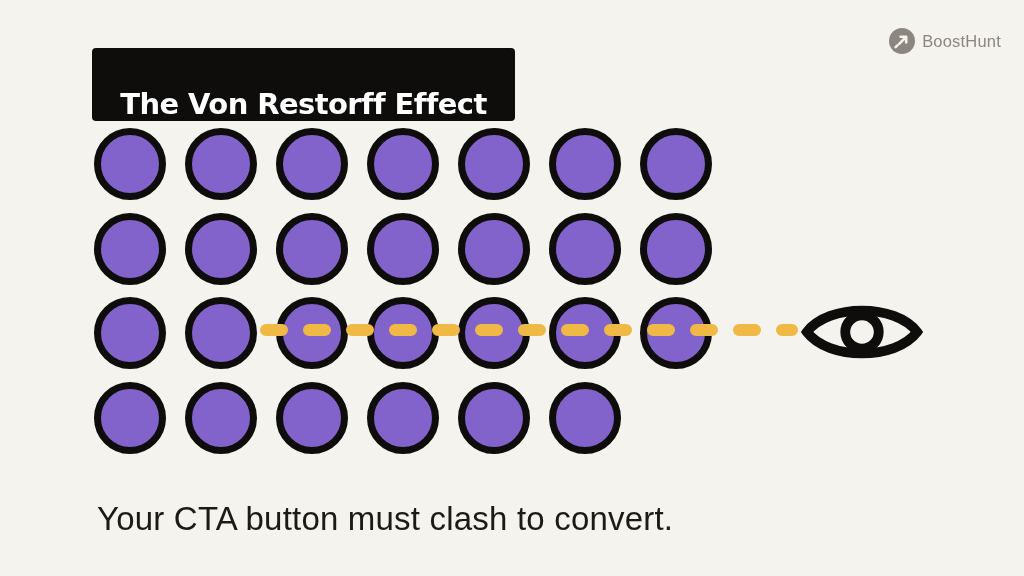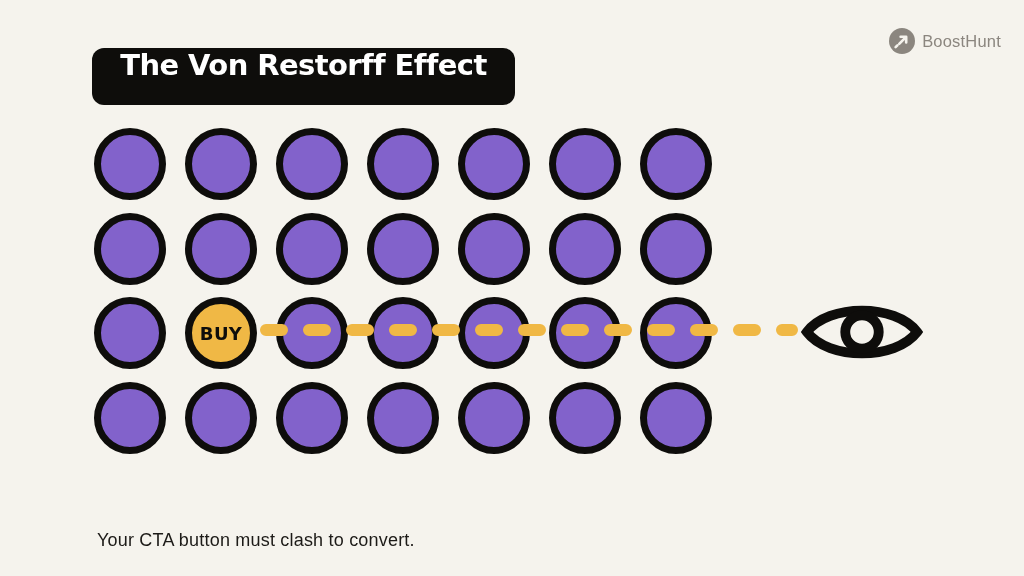--- a/index.html
+++ b/index.html
@@ -22,24 +22,24 @@
   .logo-icon .arrow { stroke: #f5f3ed; stroke-width: 2.6; fill: none; stroke-linecap: round; stroke-linejoin: round; }
   .logo-text {
     font-size: 16.5px; font-weight: normal;
     color: var(--logo-gray, #8b867f);
     letter-spacing: 0.2px;
   }
 
   
   .title-badge {
     position: absolute; left: 92px; top: 48px;
-    min-width: 423px; height: 57px;
+    min-width: 423px; height: 73px;
     background: var(--ink, #0e0d0b);
-    border-radius: 12px;
-    display: inline-flex; align-items: flex-start; justify-content: center;
+    border-radius: 4px;
+    display: inline-flex; align-items: flex-end; justify-content: center;
     padding: 0 26px;
   }
   .title-badge span {
     font-family: "DejaVu Sans", sans-serif;
     font-weight: 800;
     font-size: 29px;
     letter-spacing: -0.6px;
     color: var(--title-text, #ffffff);
     white-space: nowrap;
   }
@@ -79,24 +79,23 @@
     stroke-dasharray: 16 27;
   }
 
   
   .eye { position: absolute; left: 801px; top: 296px; width: 122px; height: 72px; }
   .eye .stroke { stroke: var(--ink, #0e0d0b); stroke-width: 10; fill: none; stroke-miterlimit: 10; }
 
   
   .caption {
     position: absolute; left: 97px; top: 500px;
-    font-size: 18px;
+    font-size: 33px;
     color: var(--caption, #1c1a17);
     letter-spacing: 0.2px;
-    margin-top: 30px;
   }
 </style>
 </head>
 <body style="background: rgb(245, 243, 237);">
 
 <div class="logo">
   <svg class="logo-icon" viewBox="0 0 26 26">
     <circle class="disc" cx="13" cy="13" r="13"></circle>
     <path class="arrow" d="M10.2 15.8 L17.2 8.8 M11.6 8.8 H17.2 V14.4"></path>
     <path class="arrow" d="M6.6 19.2 L8.4 17.4"></path>
@@ -117,23 +116,20 @@
     <div class="circle"></div>
     <div class="circle"></div>
     <div class="circle"></div>
     <div class="circle"></div>
     <div class="circle"></div>
     <div class="circle"></div>
     <div class="circle"></div>
     <div class="circle"></div>
     <div class="circle"></div>
     <div class="circle"></div>
-    <div class="circle highlight">
-      <span>BUY</span>
-    </div>
     <div class="circle"></div>
     <div class="circle"></div>
     <div class="circle"></div>
     <div class="circle"></div>
     <div class="circle"></div>
     <div class="circle"></div>
     <div class="circle"></div>
     <div class="circle"></div>
     <div class="circle"></div>
     <div class="circle"></div>

